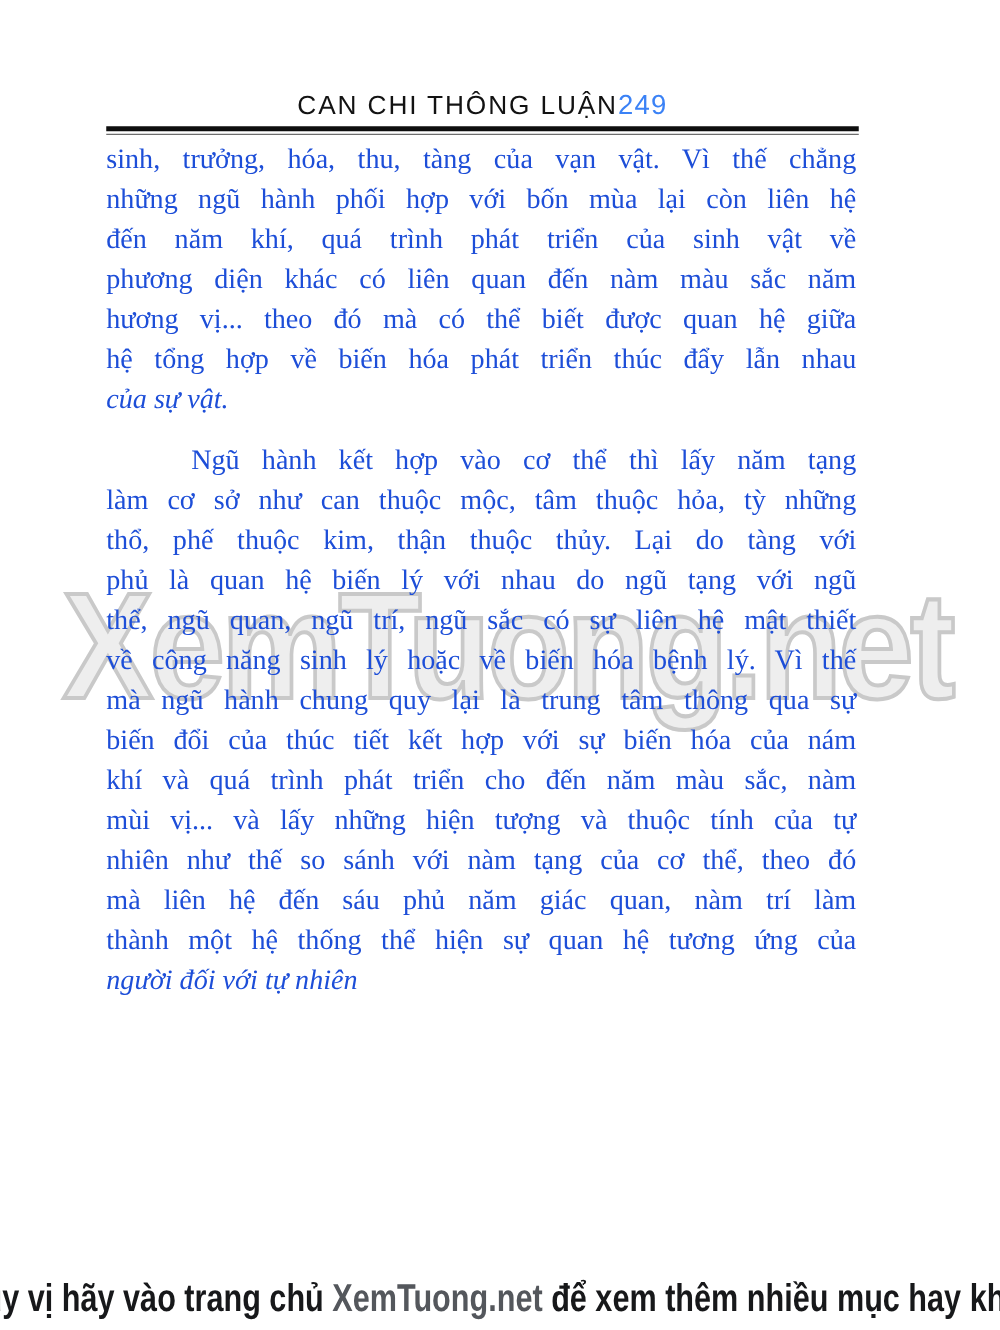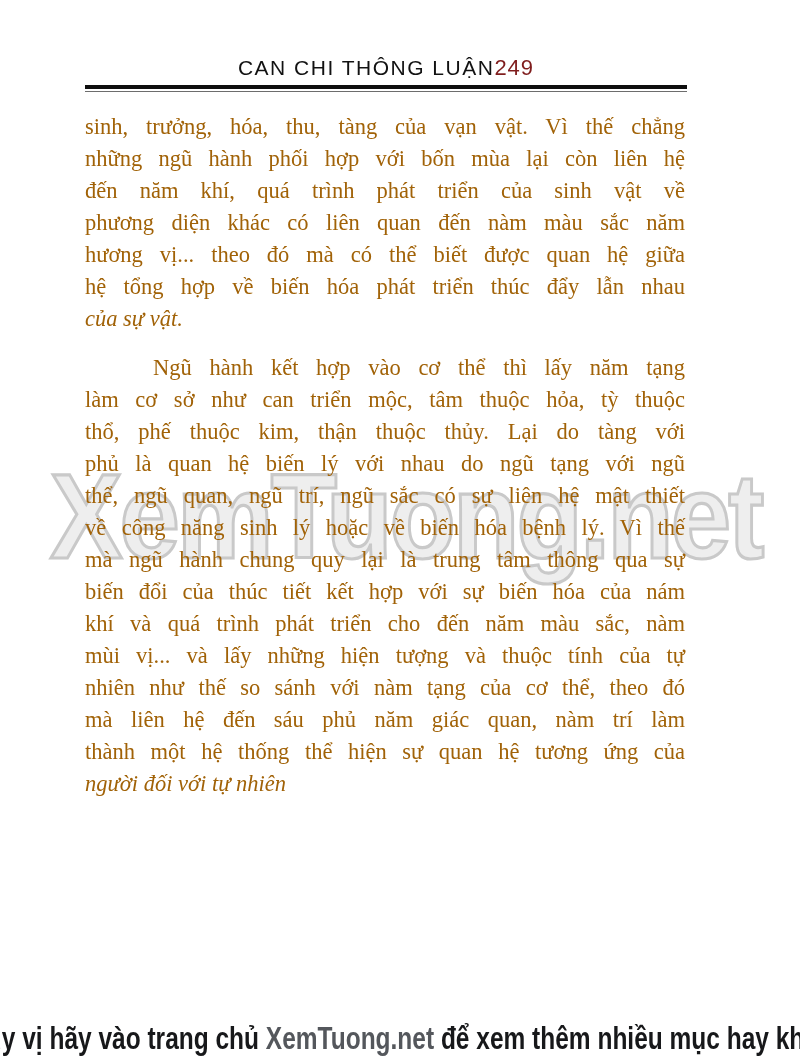--- a/index.html
+++ b/index.html
@@ -32,21 +32,22 @@
   .header-title {
     font-family: "Liberation Sans", sans-serif;
     font-size: 21px;
     letter-spacing: 1.5px;
     color: #121212;
   }
   .header-page-number {
     font-family: "Liberation Sans", sans-serif;
     font-size: 22px;
     letter-spacing: 1px;
-    color: #7f1d1d;
+    color: #3b82f6;
+    margin-top: 16px;
   }
   .header-rule-thick {
     margin-top: 4px;
     height: 4px;
     background: #0e0e0e;
   }
   .header-rule-thin {
     margin-top: 2px;
     height: 1px;
     background: #6d6d6d;
@@ -83,21 +84,21 @@
   .paragraph + .paragraph {
     margin-top: 7px;
   }
   .line {
     height: 32px;
     line-height: 32px;
     font-size: 22.5px;
     text-align: justify;
     text-align-last: justify;
     white-space: normal;
-    color: #a16207;
+    color: #1d4ed8;
   }
   .line.last {
     text-align-last: left;
     font-style: italic;
   }
   .line.first-indent {
     text-indent: 68px;
     margin-top: 17px;
   }
 
@@ -145,21 +146,21 @@
         <div class="line">sinh, trưởng, hóa, thu, tàng của vạn vật. Vì thế chẳng</div>
         <div class="line">những ngũ hành phối hợp với bốn mùa lại còn liên hệ</div>
         <div class="line">đến năm khí, quá trình phát triển của sinh vật về</div>
         <div class="line">phương diện khác có liên quan đến nàm màu sắc năm</div>
         <div class="line">hương vị... theo đó mà có thể biết được quan hệ giữa</div>
         <div class="line">hệ tổng hợp về biến hóa phát triển thúc đẩy lẫn nhau</div>
         <div class="line last">của sự vật.</div>
       </div>
     <div class="paragraph">
         <div class="line first-indent">Ngũ hành kết hợp vào cơ thể thì lấy năm tạng</div>
-        <div class="line">làm cơ sở như can triển mộc, tâm thuộc hỏa, tỳ thuộc</div>
+        <div class="line">làm cơ sở như can thuộc mộc, tâm thuộc hỏa, tỳ những</div>
         <div class="line">thổ, phế thuộc kim, thận thuộc thủy. Lại do tàng với</div>
         <div class="line">phủ là quan hệ biến lý với nhau do ngũ tạng với ngũ</div>
         <div class="line">thể, ngũ quan, ngũ trí, ngũ sắc có sự liên hệ mật thiết</div>
         <div class="line">về công năng sinh lý hoặc về biến hóa bệnh lý. Vì thế</div>
         <div class="line">mà ngũ hành chung quy lại là trung tâm thông qua sự</div>
         <div class="line">biến đổi của thúc tiết kết hợp với sự biến hóa của nám</div>
         <div class="line">khí và quá trình phát triển cho đến năm màu sắc, nàm</div>
         <div class="line">mùi vị... và lấy những hiện tượng và thuộc tính của tự</div>
         <div class="line">nhiên như thế so sánh với nàm tạng của cơ thể, theo đó</div>
         <div class="line">mà liên hệ đến sáu phủ năm giác quan, nàm trí làm</div>

